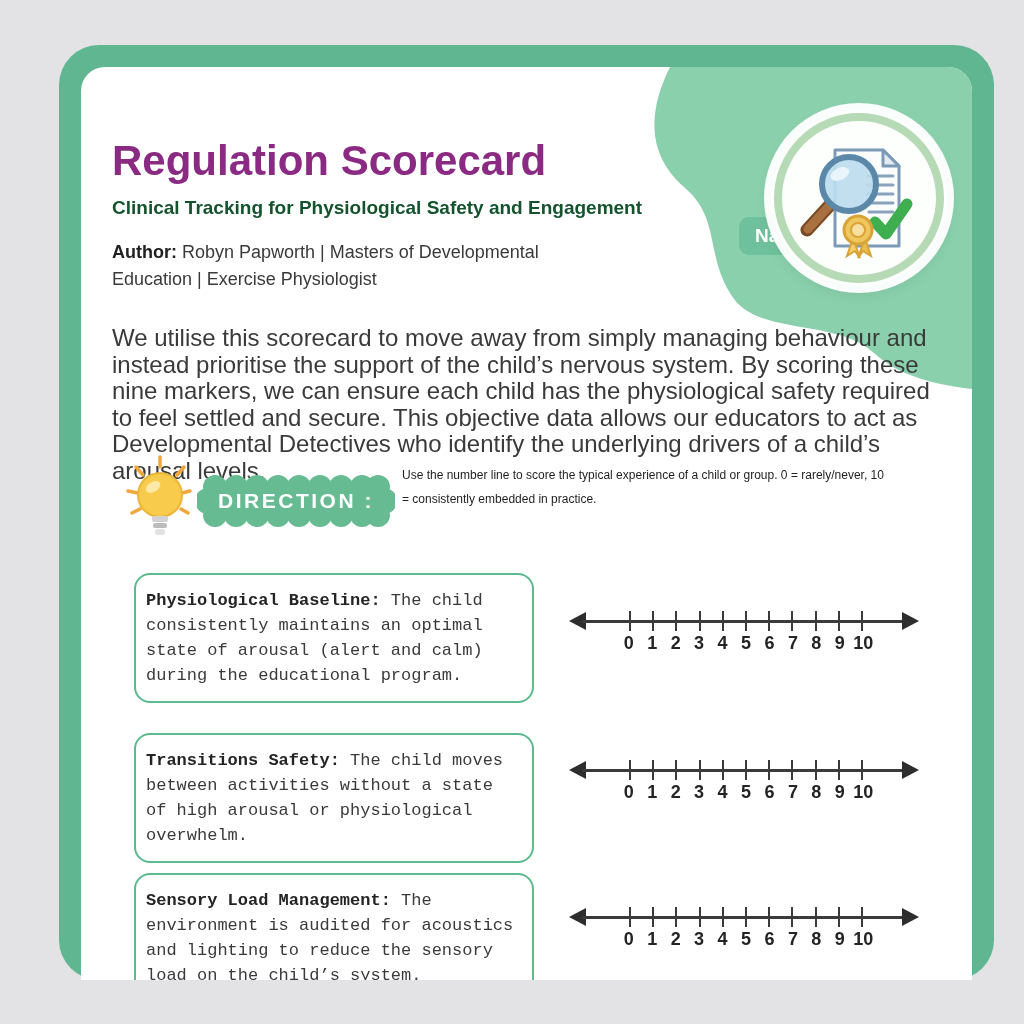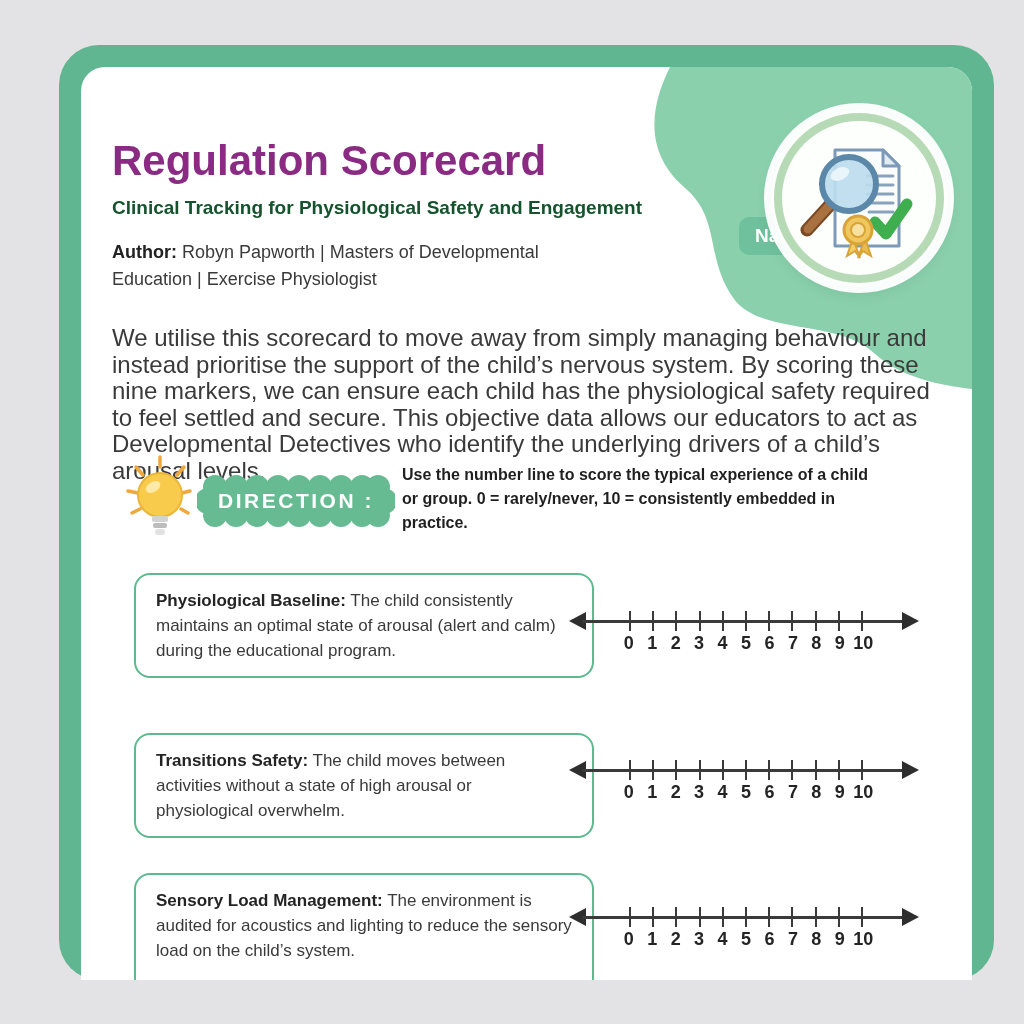--- a/index.html
+++ b/index.html
@@ -66,28 +66,29 @@
   
   .bulb{position:absolute;left:45px;top:388px;z-index:2;}
   .direction-badge{position:absolute;left:116px;top:407px;width:198px;height:54px;z-index:2;}
   .direction-badge .shape{position:absolute;left:0;top:0;}
   .direction-badge .txt{
     position:absolute;inset:0;display:flex;align-items:center;justify-content:center;
     color:#fff;font-size:21px;font-weight:700;letter-spacing:2.5px;
   }
   .instruction{
     position:absolute;left:321px;top:396px;width:486px;z-index:2;
-    font-size:16px;line-height:24px;font-weight:700;color:#1f1f1f;
+    font-size:12px;line-height:24px;font-weight:400;color:#1f1f1f;
   }
   
   .score-box{
-    position:absolute;left:53px;width:460px;box-sizing:border-box;z-index:2;
+    position:absolute;left:53px;width:400px;box-sizing:border-box;z-index:2;
     border:2.5px solid #5cba8e;border-radius:16px;
-    padding:13px 20px;font-size:17px;line-height:25px;color:#3a3a3a;
+    padding:13px 10px;font-size:17px;line-height:25px;color:#3a3a3a;
     background:#fff;
+    font-family:Liberation Mono, monospace;
   }
   .score-box b{color:#242424;}
   .box-1{top:506px;}
   .box-2{top:666px;}
   .box-3{top:806px;height:200px;}
   
   .nl{position:absolute;left:488px;width:350px;height:62px;z-index:2;}
   .nl-1{top:536px;} .nl-2{top:685px;} .nl-3{top:832px;}
   .nl-line{position:absolute;left:13px;right:13px;top:17px;height:2.5px;background:#3a3a3a;}
   .nl-arrow{position:absolute;top:9px;width:0;height:0;border-top:9px solid transparent;border-bottom:9px solid transparent;}

